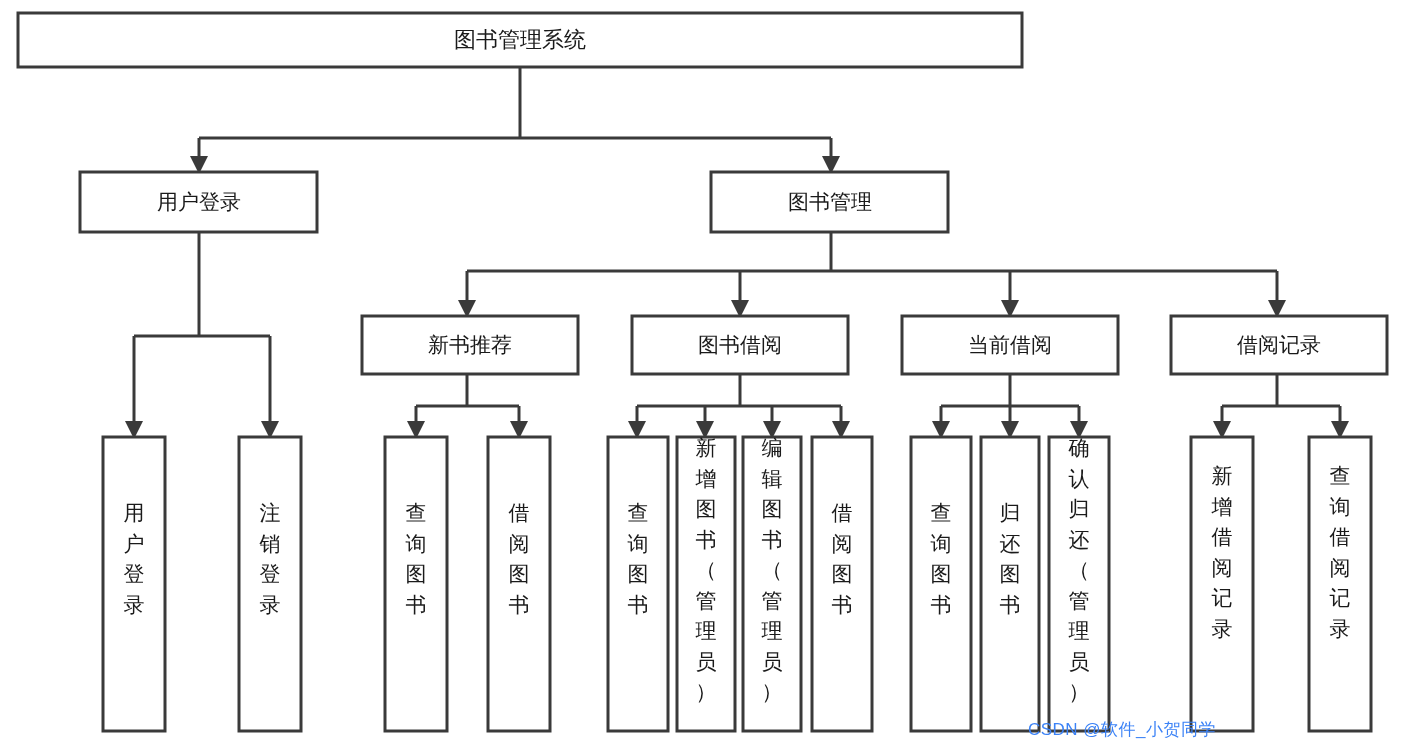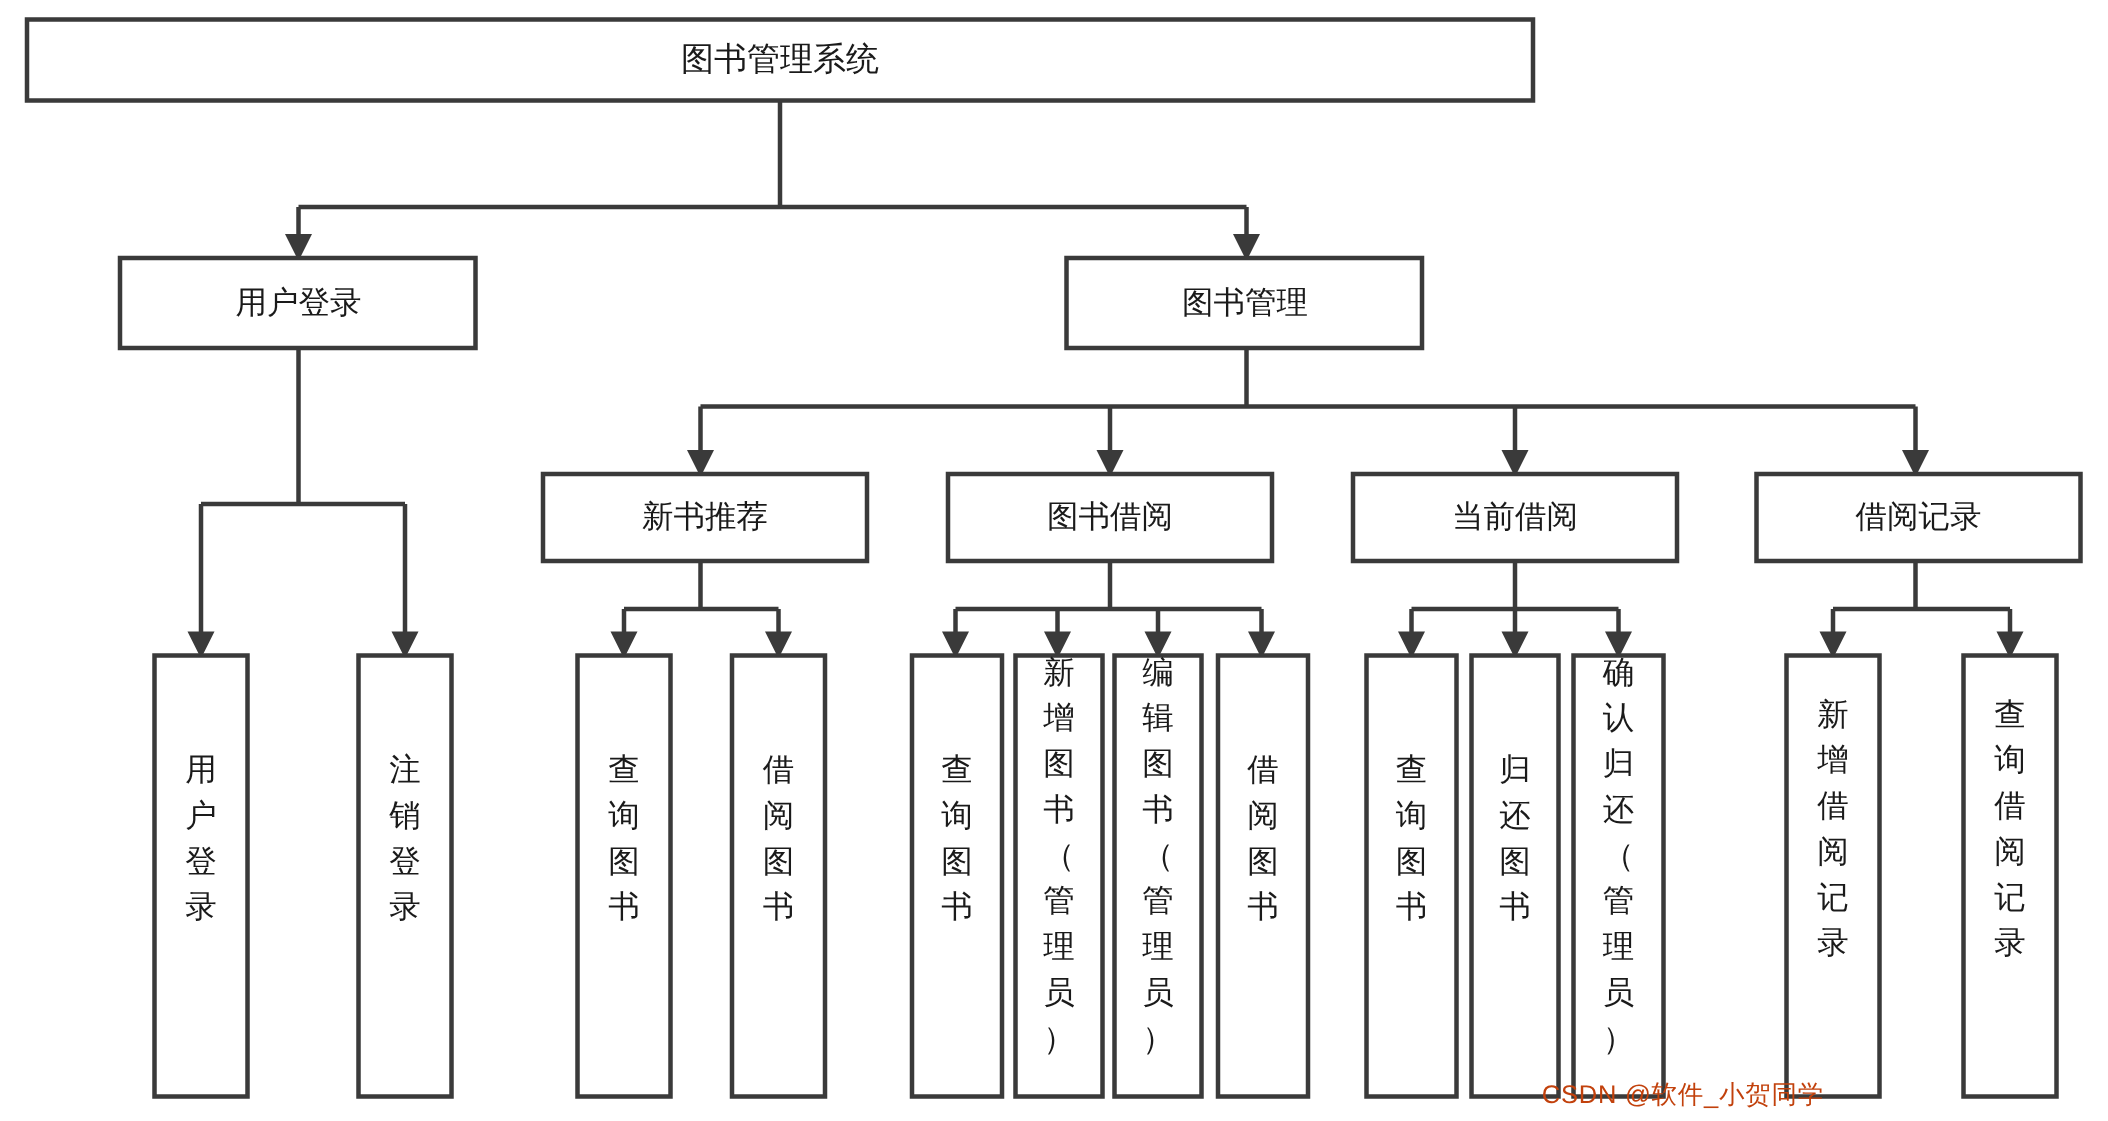--- a/index.html
+++ b/index.html
@@ -56,21 +56,21 @@
   .arrow-head {
     fill: #3a3a3a;
     stroke: none;
   }
   .watermark {
     position: absolute;
     right: 8px;
     bottom: 6px;
     font-family: "Liberation Sans", "DejaVu Sans", sans-serif;
     font-size: 17px;
-    color: #c2410c;
+    color: #3b82f6;
     letter-spacing: 0.5px;
     white-space: nowrap;
     user-select: none;
   }
 </style>
 </head>
 <body>
 
 <div id="diagram-root">
   <svg class="flowchart" viewBox="0 0 1405 747" xmlns="http://www.w3.org/2000/svg">

